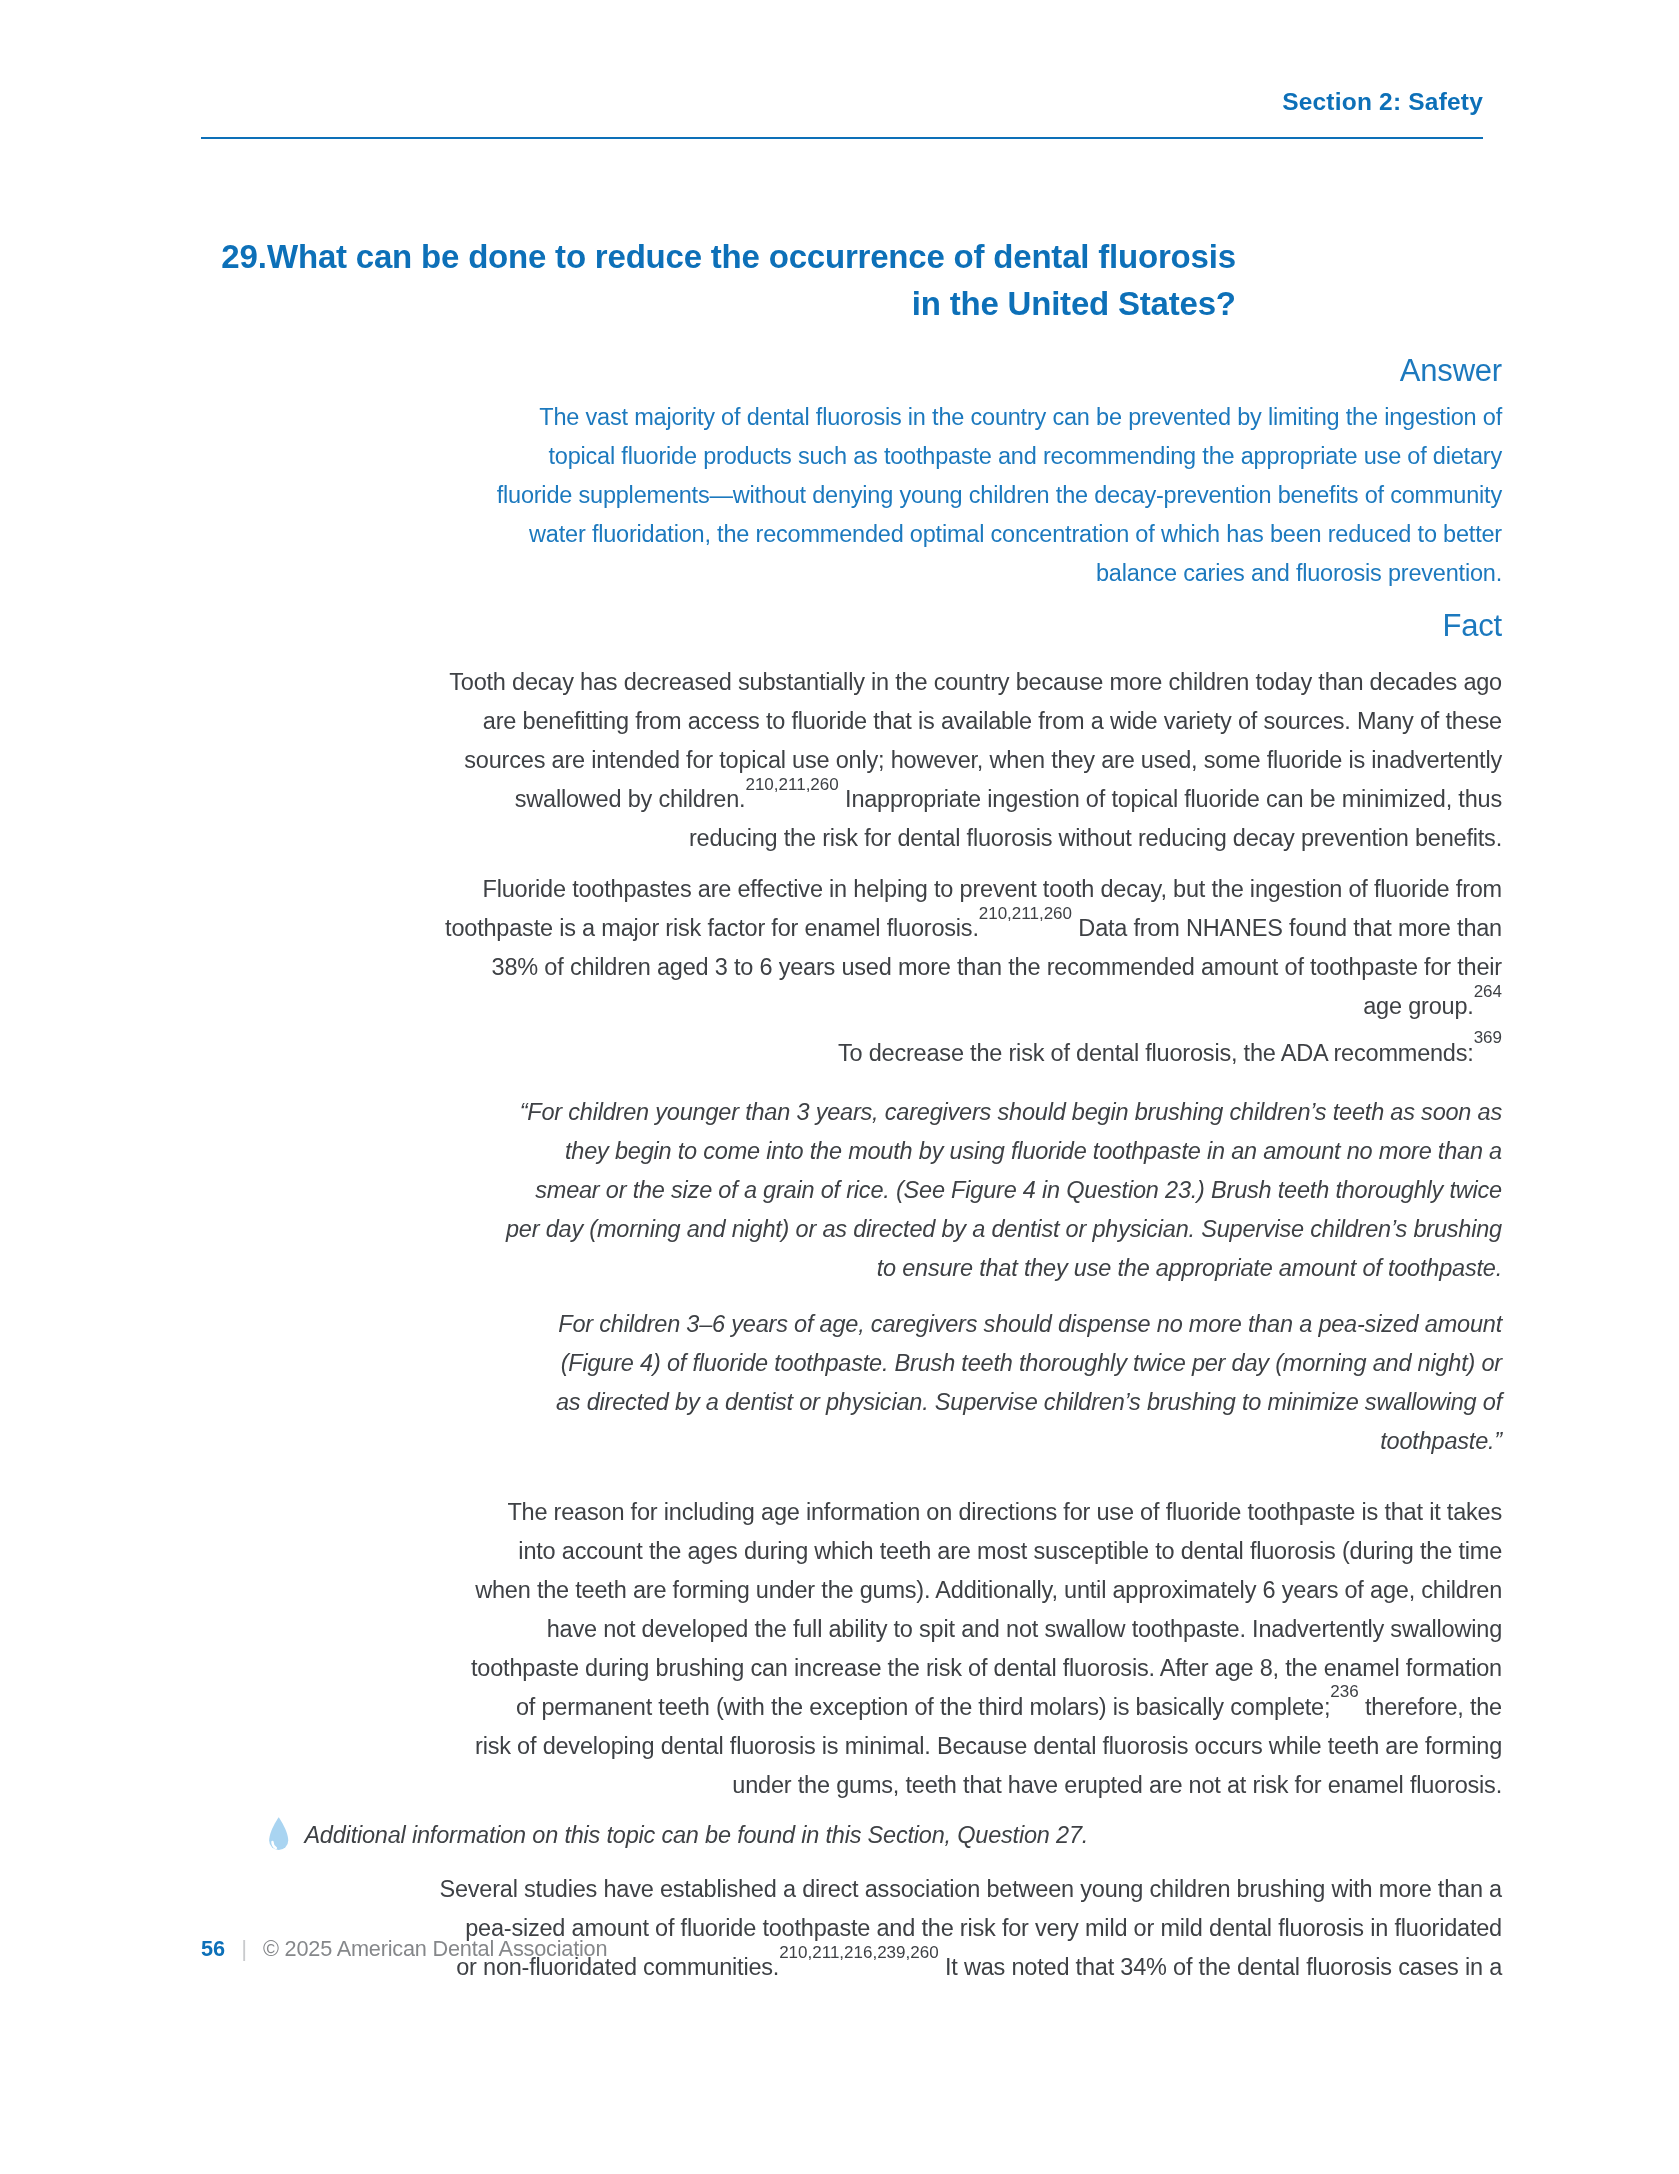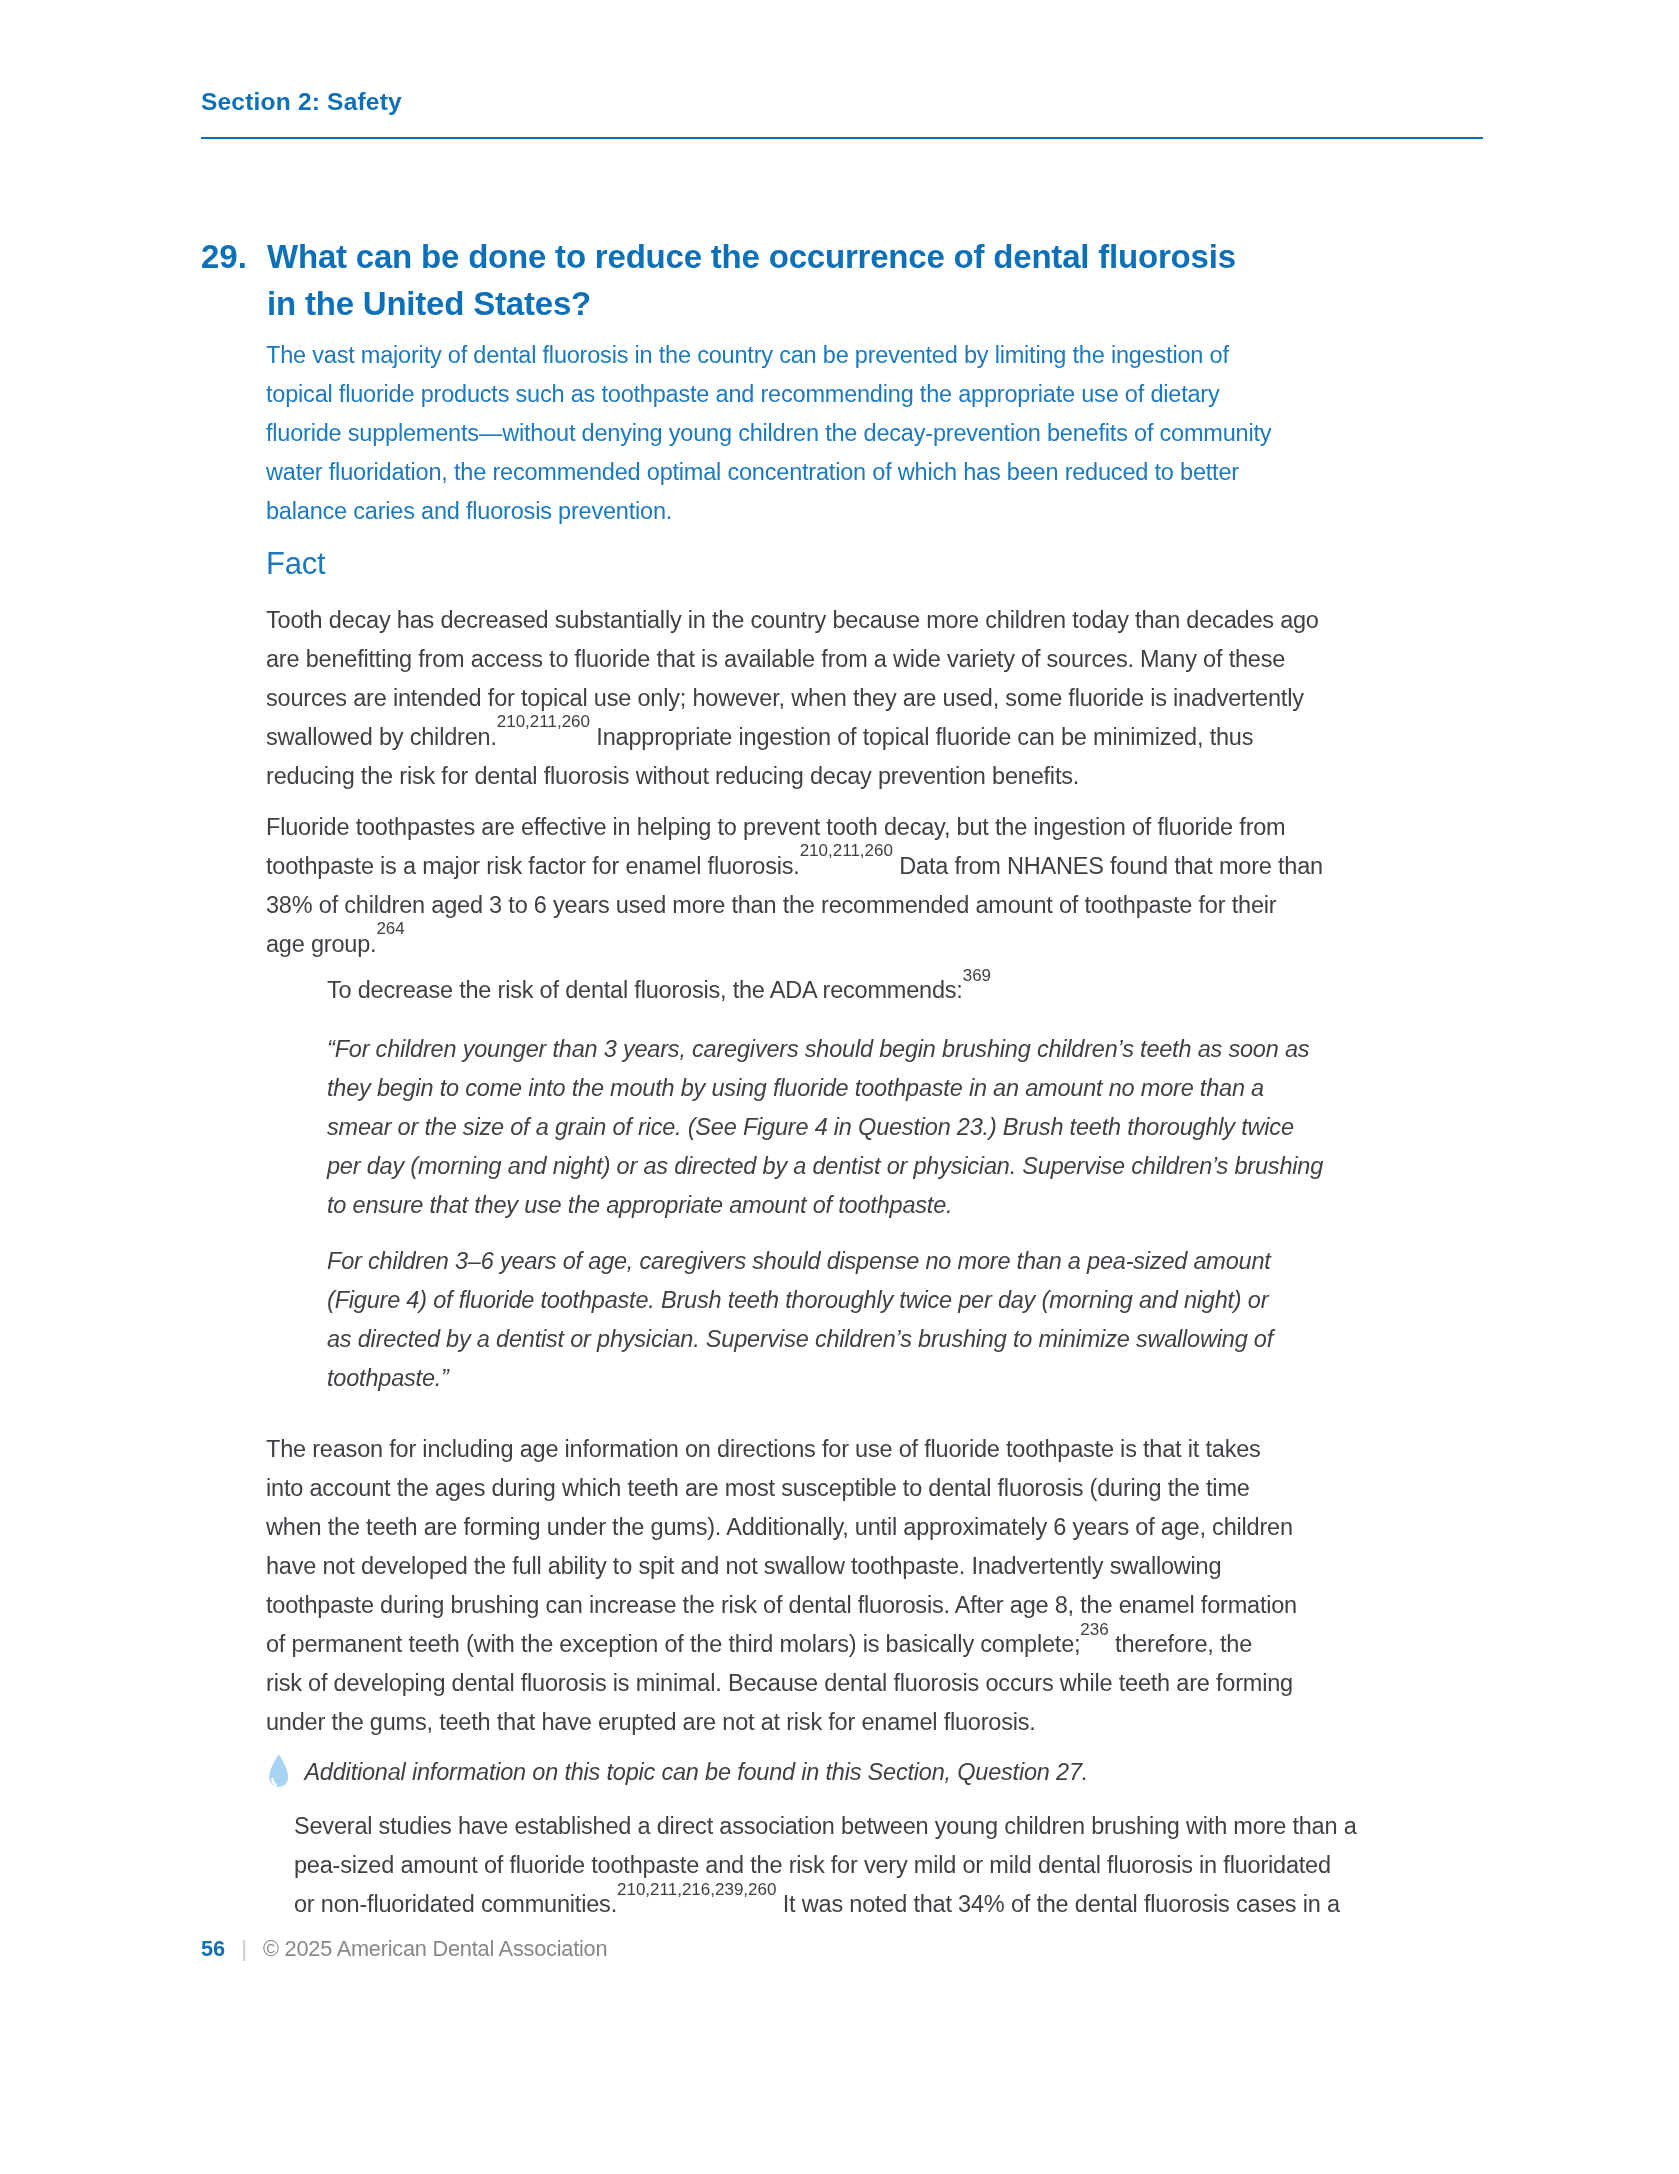--- a/index.html
+++ b/index.html
@@ -3,20 +3,21 @@
 <meta charset="utf-8">
 <style>
   html,body{margin:0;padding:0;background:#ffffff;}
   .page{
     position:relative;
     width:1680px;
     height:1984px;
     background:#ffffff;
     font-family:"Liberation Sans", sans-serif;
     overflow:hidden;
+    text-align:right;
   }
   
   .section-head{margin:0 0 0 201px;padding-top:88px;width:1282px;}
   .section-head-text{
     font-size:24.5px;font-weight:bold;color:#0d70b8;letter-spacing:0.2px;line-height:28px;
   }
   .section-rule{margin-top:21px;border-bottom:2.8px solid #0d70b8;width:1282px;}
   
   .question{display:flex;margin:94px 94px 0 201px;color:#0d70b8;}
   .qnum{flex:none;width:66px;font-size:33px;font-weight:bold;line-height:47px;}
@@ -70,20 +71,21 @@
     <div class="section-rule"></div>
   </header>
 
   <div class="question">
     <div class="qnum">29.</div>
     <h1 class="qtitle"><span>What can be done to reduce the occurrence of dental fluorosis</span><br><span>in the United States?</span></h1>
   </div>
 
   <main class="content">
 
+    <h2 class="h-light h-answer">Answer</h2>
     <p class="para blue-text p-answer">The vast majority of dental fluorosis in the country can be prevented by limiting the ingestion of<br>topical fluoride products such as toothpaste and recommending the appropriate use of dietary<br>fluoride supplements—without denying young children the decay-prevention benefits of community<br>water fluoridation, the recommended optimal concentration of which has been reduced to better<br>balance caries and fluorosis prevention.</p>
 
     <h2 class="h-light h-fact">Fact</h2>
     <p class="para gray-text p-fact">Tooth decay has decreased substantially in the country because more children today than decades ago<br>are benefitting from access to fluoride that is available from a wide variety of sources. Many of these<br>sources are intended for topical use only; however, when they are used, some fluoride is inadvertently<br>swallowed by children.<sup>210,211,260</sup> Inappropriate ingestion of topical fluoride can be minimized, thus<br>reducing the risk for dental fluorosis without reducing decay prevention benefits.</p>
 
     <p class="para gray-text p-ft">Fluoride toothpastes are effective in helping to prevent tooth decay, but the ingestion of fluoride from<br>toothpaste is a major risk factor for enamel fluorosis.<sup>210,211,260</sup> Data from NHANES found that more than<br>38% of children aged 3 to 6 years used more than the recommended amount of toothpaste for their<br>age group.<sup>264</sup></p>
 
     <p class="para gray-text p-intro">To decrease the risk of dental fluorosis, the ADA recommends:<sup>369</sup></p>
 
     <p class="para gray-text quote p-q1">“For children younger than 3 years, caregivers should begin brushing children’s teeth as soon as<br>they begin to come into the mouth by using fluoride toothpaste in an amount no more than a<br>smear or the size of a grain of rice. (See Figure 4 in Question 23.) Brush teeth thoroughly twice<br>per day (morning and night) or as directed by a dentist or physician. Supervise children’s brushing<br>to ensure that they use the appropriate amount of toothpaste.</p>

